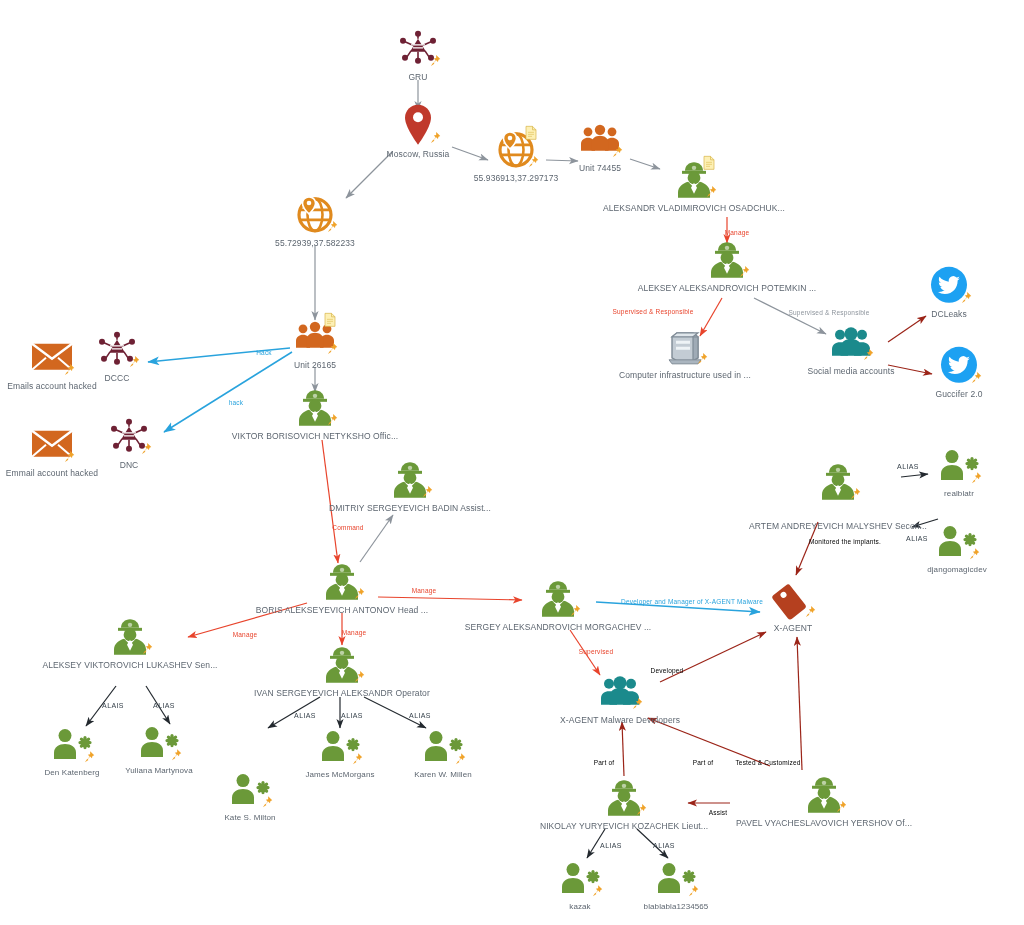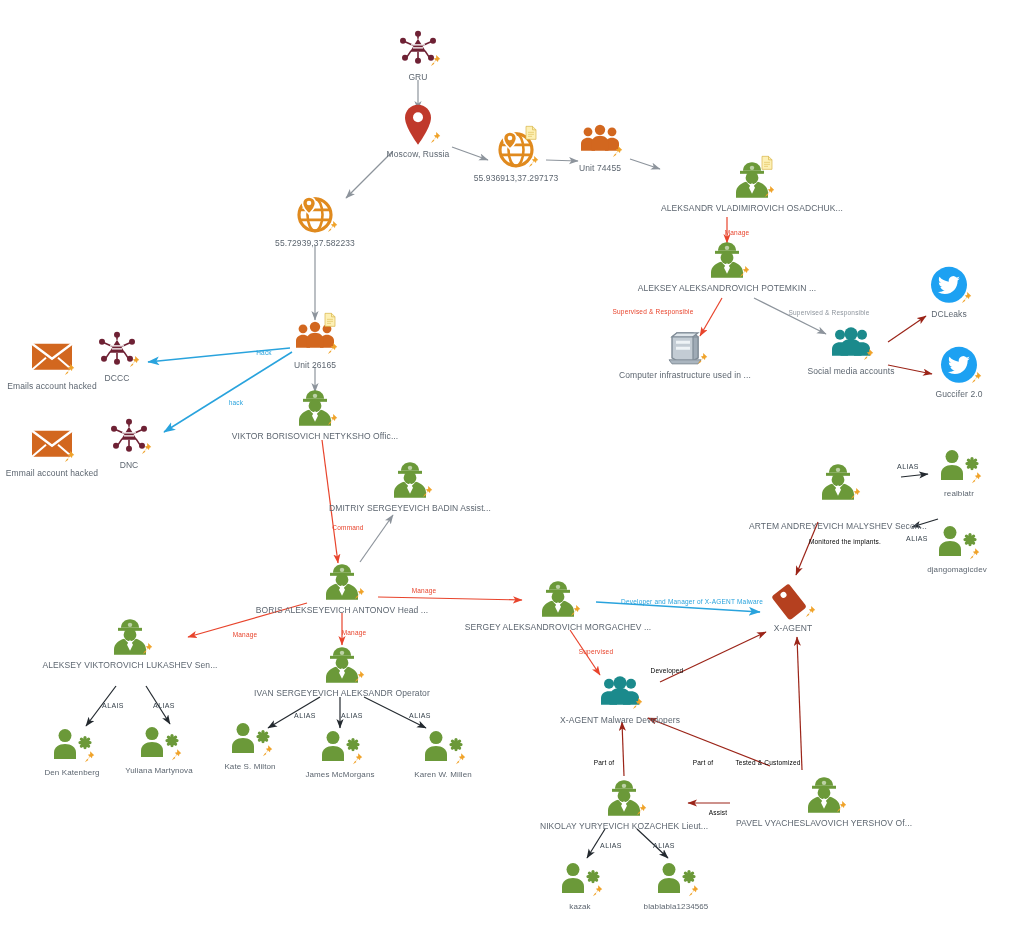--- a/index.html
+++ b/index.html
@@ -182,21 +182,21 @@
               <path d="M11.5 27v-8c0-4.2 3.8-7 8.5-7s8.5 2.8 8.5 7v8z"></path>
             </g>
           </svg>
           <svg class="pin" viewBox="0 0 24 24">
             <path d="M14 2l7 7-3 1-1 4-3-3-6 7 5-7-3-3 4-1z" fill="#f0a32a"></path>
             <path d="M9 15l-4 6 6-4z" fill="#f0a32a"></path>
           </svg>
         </div>
         <div class="lbl">Unit 74455</div>
       </div>
-      <div class="node" style="left: 752px; top: 185px;">
+      <div class="node" style="left: 694px; top: 185px;">
         <div class="ico">
           <svg width="40" height="40" viewBox="0 0 40 40">
             <g fill="#6b9939">
               <path d="M8 12h24v3H8z"></path>
               <path d="M11 12c0-5 4-8.5 9-8.5s9 3.5 9 8.5z"></path>
               <circle cx="20" cy="19" r="6.4"></circle>
               <path d="M4 39v-5.5c0-5.4 5-9.3 10.2-10.6L20 29l5.8-6.1C31 24.2 36 28.1 36 33.5V39z"></path>
             </g>
             <path d="M20 24l-3 5 3 6 3-6z" fill="#fff"></path>
             <circle cx="20" cy="9" r="2.2" fill="#fff" opacity=".55"></circle>
@@ -622,21 +622,21 @@
               <path d="M28 14.5h10M33 9.5v10M29.4 11l7.2 7M36.6 11l-7.2 7" stroke="#6b9939" stroke-width="3.2" stroke-linecap="round"></path>
             </g>
           </svg>
           <svg class="pin" viewBox="0 0 24 24">
             <path d="M14 2l7 7-3 1-1 4-3-3-6 7 5-7-3-3 4-1z" fill="#f0a32a"></path>
             <path d="M9 15l-4 6 6-4z" fill="#f0a32a"></path>
           </svg>
         </div>
         <div class="lbl">Yuliana Martynova</div>
       </div>
-      <div class="node small" style="left: 250px; top: 744px;">
+      <div class="node small" style="left: 250px; top: 795px;">
         <div class="ico">
           <svg width="40" height="32" viewBox="0 0 40 32">
             <g fill="#6b9939">
               <circle cx="13" cy="7.5" r="6.5"></circle>
               <path d="M2 31v-6.5C2 19.2 7 16 13 16s11 3.2 11 8.5V31z"></path>
             </g>
             <g fill="#6b9939">
               <path d="M28 14.5h10M33 9.5v10M29.4 11l7.2 7M36.6 11l-7.2 7" stroke="#6b9939" stroke-width="3.2" stroke-linecap="round"></path>
             </g>
           </svg>

